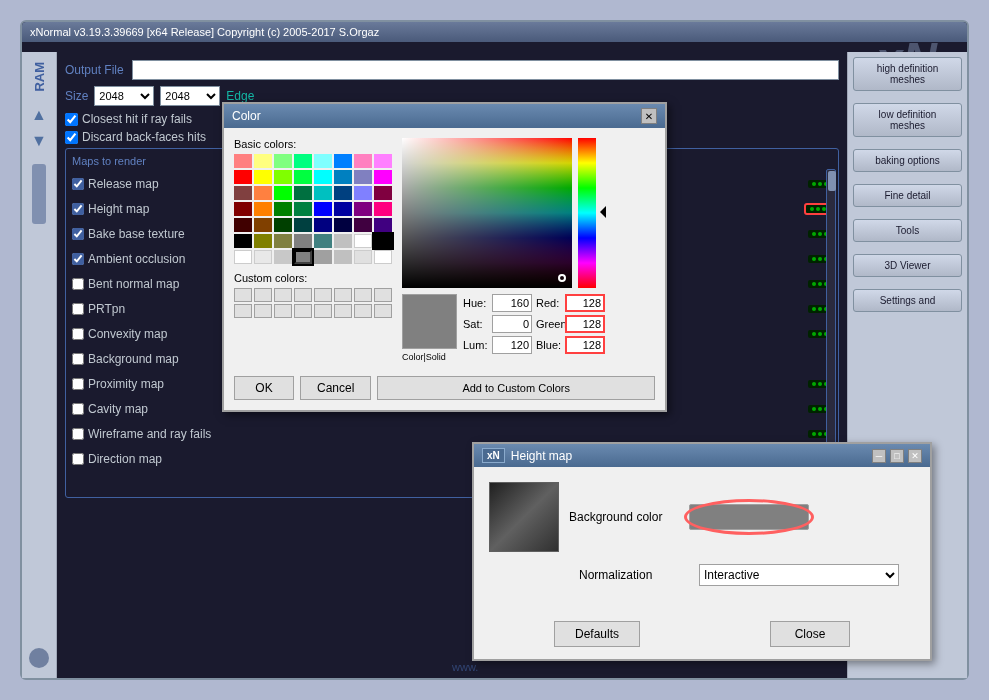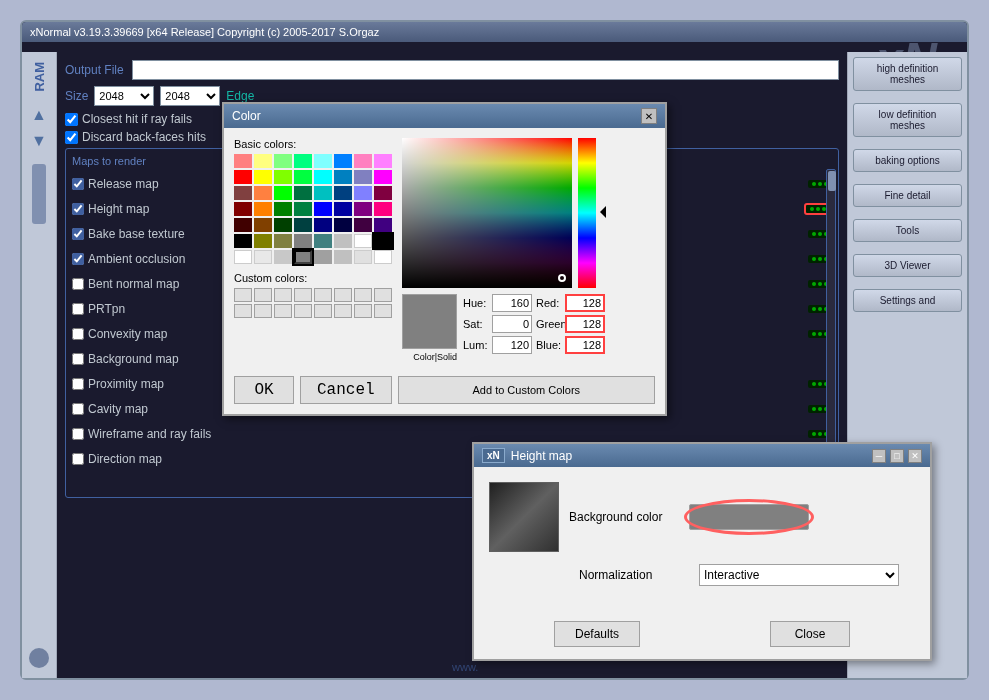--- a/index.html
+++ b/index.html
@@ -347,24 +347,23 @@
     .dialog-buttons {
       display: flex;
       gap: 6px;
       padding: 4px 10px 10px;
     }
 
     .dlg-btn {
       padding: 4px 16px;
       background: #e0e0e0;
       border: 1px solid #a0a0a0;
-      font-size: 16px;
+      font-size: 12px;
       cursor: pointer;
       min-width: 60px;
-      font-family: Liberation Mono, monospace;
     }
 
     .add-custom-btn {
       flex: 1;
       padding: 4px;
       background: #e0e0e0;
       border: 1px solid #a0a0a0;
       font-size: 11px;
       cursor: pointer;
     }
@@ -882,21 +881,21 @@
             <div class="spectrum-overlay2"></div>
             <div class="spectrum-cursor"></div>
           </div>
           <div class="hue-bar-container">
             <div class="hue-bar"></div>
             <div class="hue-arrow"></div>
           </div>
         </div>
 
         <div class="color-values-section">
-          <div style="display:flex;flex-direction:column;gap:3px;align-items:flex-end;">
+          <div style="display:flex;flex-direction:column;gap:3px;align-items:flex-start;">
             <div class="color-solid-box"></div>
             <div style="font-size:9px;color:#000;">Color|Solid</div>
           </div>
           <div class="color-fields">
             <div class="field-row">
               <span class="field-label">Hue:</span>
               <input type="text" class="field-input" value="160" style="">
               <span class="field-label">Red:</span>
               <input type="text" class="field-input highlighted" value="128" style="">
             </div>

